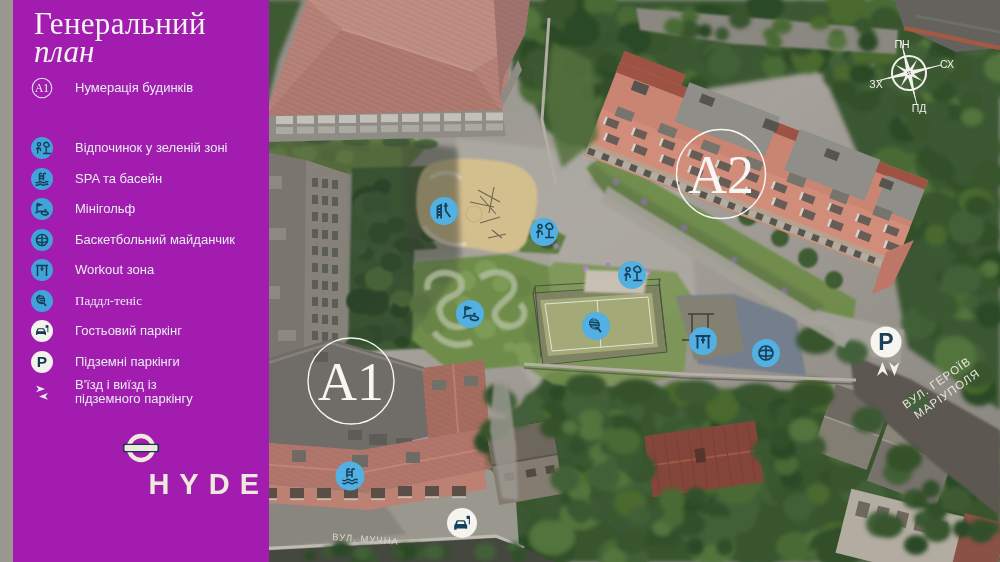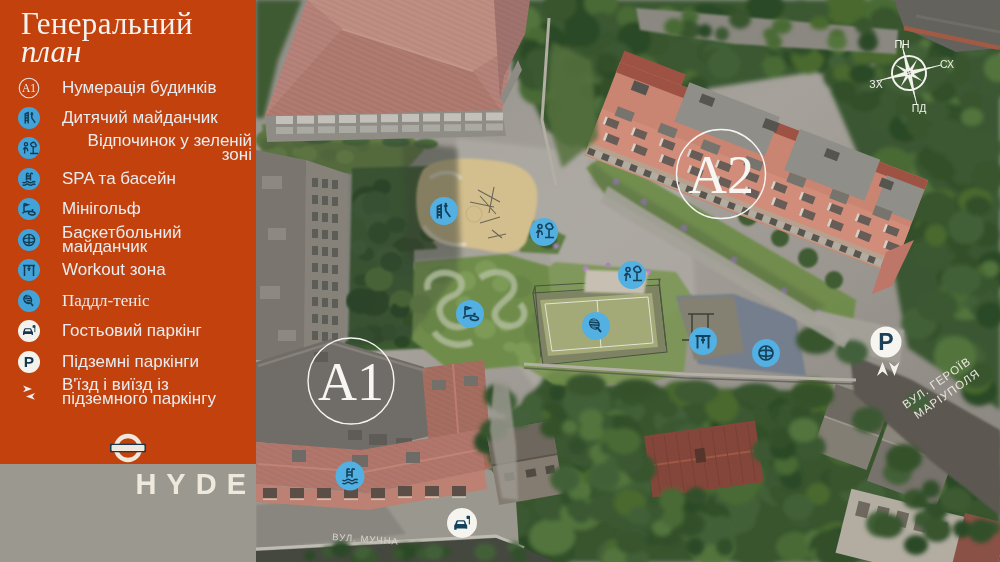--- a/index.html
+++ b/index.html
@@ -1,23 +1,23 @@
 <!DOCTYPE html>
 <html lang="uk"><head>
 <meta charset="utf-8">
 <title>Генеральний план</title>
 <style>
   html,body{margin:0;padding:0;background:#0e2231;}
   #stage{position:relative;width:1000px;height:562px;overflow:hidden;background:#9b988f;font-family:"Liberation Sans",sans-serif;}
-  #sidebar{position:absolute;left:0;top:0;width:256px;height:464px;background:#c2410c;z-index:5;}
+  #sidebar{position:absolute;left:13px;top:0;width:256px;height:562px;background:#a21caf;z-index:5;}
   .title1{position:absolute;left:21px;top:6px;font-family:"Liberation Serif",serif;font-size:31px;color:#f3f4f2;letter-spacing:.3px;}
   .title2{position:absolute;left:21px;top:34px;font-family:"Liberation Serif",serif;font-style:italic;font-size:31px;color:#f3f4f2;text-align:center;}
   .row{position:absolute;left:17px;width:235px;height:24px;}
   .row .ic{position:absolute;left:0;top:0;width:24px;height:24px;}
-  .row .tx{position:absolute;left:45px;top:50%;transform:translateY(-50%);font-size:17px;color:#e8edf1;line-height:14px;}
+  .row .tx{position:absolute;left:45px;top:50%;transform:translateY(-50%);font-size:13px;color:#e8edf1;line-height:14px;}
   .logoword{position:absolute;width:256px;text-align:right;color:#efe9dd;font-weight:bold;font-size:29px;letter-spacing:10px;text-indent:10px;}
 </style>
 </head>
 <body>
 <div id="stage">
 
   <div id="mapwrap" style="position:absolute;left:256px;top:0;width:744px;height:562px;">
   <svg width="744" height="562" viewBox="0 0 744 562" style="position:absolute;left:0;top:0;">
 <defs>
 <filter id="soft" x="-20%" y="-20%" width="140%" height="140%">
@@ -1315,33 +1315,20 @@
     <div class="title2">план</div>
 
     <div class="row" style="top:76px;">
       <svg class="ic" viewBox="0 0 24 24">
           <circle cx="12" cy="12" r="9.8" fill="none" stroke="#dfe5ea" stroke-width="1.1"></circle>
           <text x="12" y="16" font-family="Liberation Serif,serif" font-size="11.5" fill="#eef2f5" text-anchor="middle">A1</text>
         </svg>
       <div class="tx">Нумерація будинків</div>
     </div>
 
-    <div class="row" style="top:106px;">
-      <svg class="ic" viewBox="0 0 24 24">
-          <circle cx="12" cy="12" r="11" fill="#41a3d9"></circle>
-          <g stroke="#123c54" stroke-width="1.4" fill="none">
-            <path d="M8.2 17.5V7.8l3-1.2v10.9"></path>
-            <path d="M8.2 9.5h3M8.2 12h3M8.2 14.5h3"></path>
-            <path d="M13.5 8.5c1-.8 2-.8 2.6 0M14.8 8.1v4.2"></path>
-            <path d="M14.8 12.3c1.5 1.5 2.5 3.4 3.4 4.4"></path>
-          </g>
-          <circle cx="14.9" cy="6.9" r="1" fill="#123c54"></circle>
-        </svg>
-      <div class="tx">Дитячий майданчик</div>
-    </div>
 
     <div class="row" style="top:136px;text-align:right;">
       <svg class="ic" viewBox="0 0 24 24">
           <circle cx="12" cy="12" r="11" fill="#41a3d9"></circle>
           <g stroke="#123c54" stroke-width="1.3" fill="none">
             <circle cx="9" cy="8.2" r="1.6"></circle>
             <path d="M7.6 17.5c0-3 .4-5.5 1.4-5.5s1.7 1.6 1.7 3.2M6.4 13.5c.8-1.8 1.6-2.4 2.6-2.2"></path>
             <path d="M14.6 7.2c1.6-1.7 4-.8 3.9 1 1.2.6.8 2.4-.6 2.6-1.8.3-3.5-.2-3.8-1.6-.8-.6-.5-1.6.5-2z"></path>
             <path d="M16.2 11v6.5M13 17.5h8"></path>
           </g>

